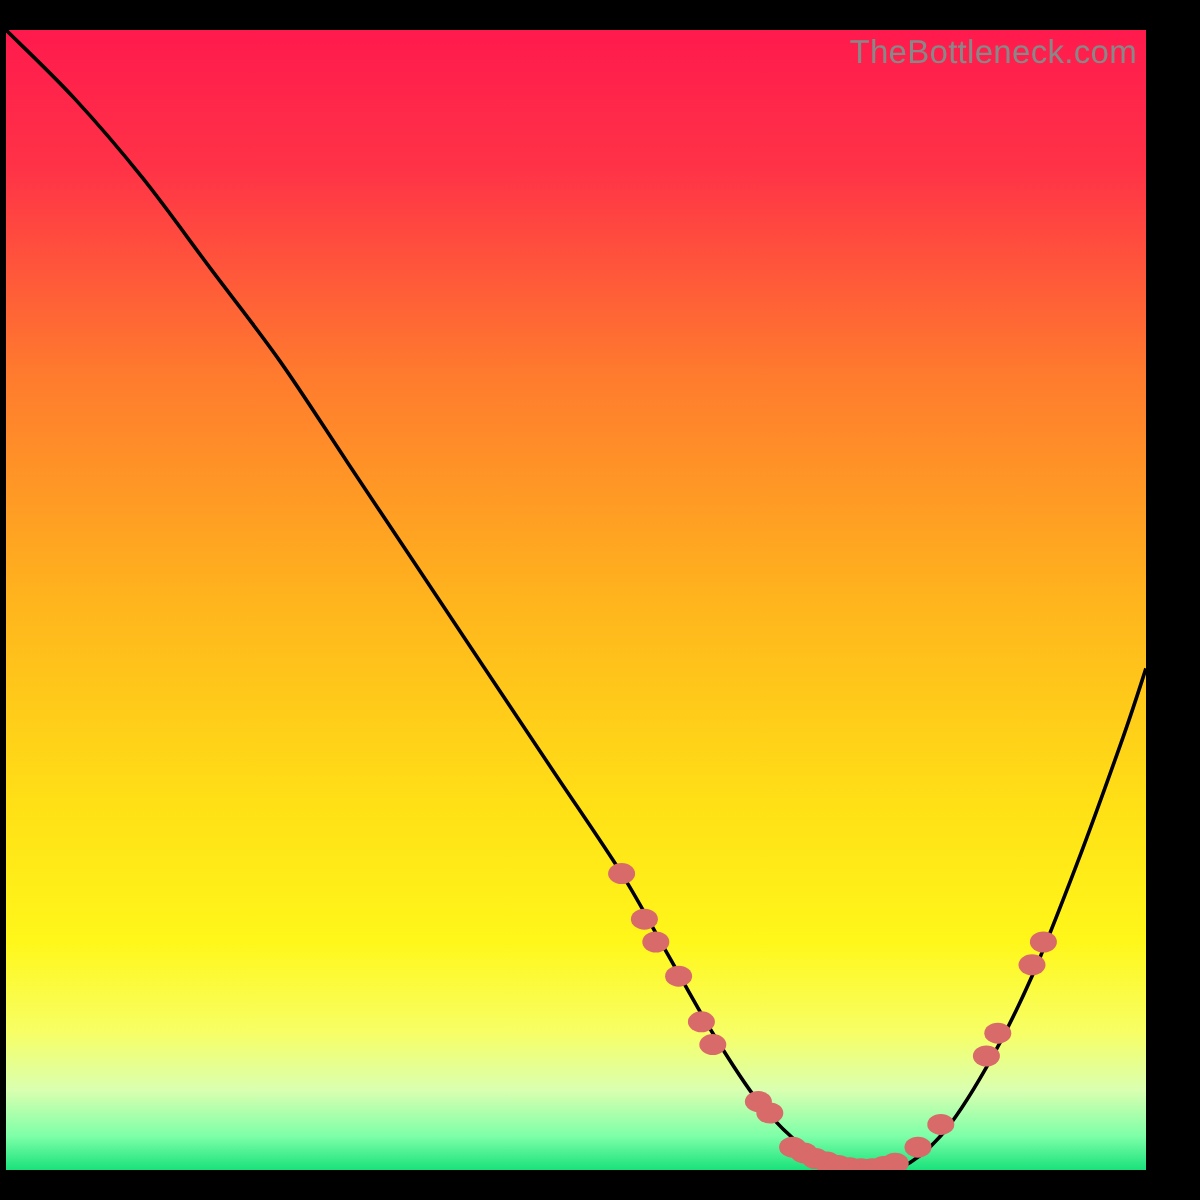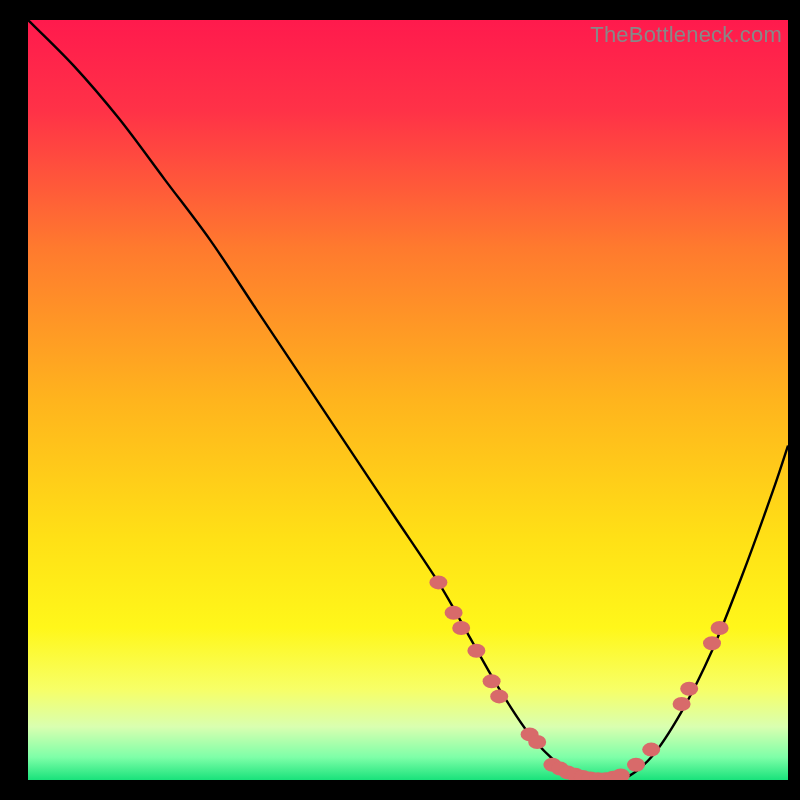--- a/index.html
+++ b/index.html
@@ -6,21 +6,21 @@
     margin: 0;
     padding: 0;
     width: 800px;
     height: 800px;
     background: #000;
     overflow: hidden;
     font-family: Arial, Helvetica, sans-serif;
   }
   .frame {
     position: absolute;
-    left: 28px;
+    left: 4px;
     top: 20px;
     width: 760px;
     height: 600px;
     background: #000;
   }
   .plot-area {
     position: absolute;
     left: 0;
     top: 0;
     width: 760px;

